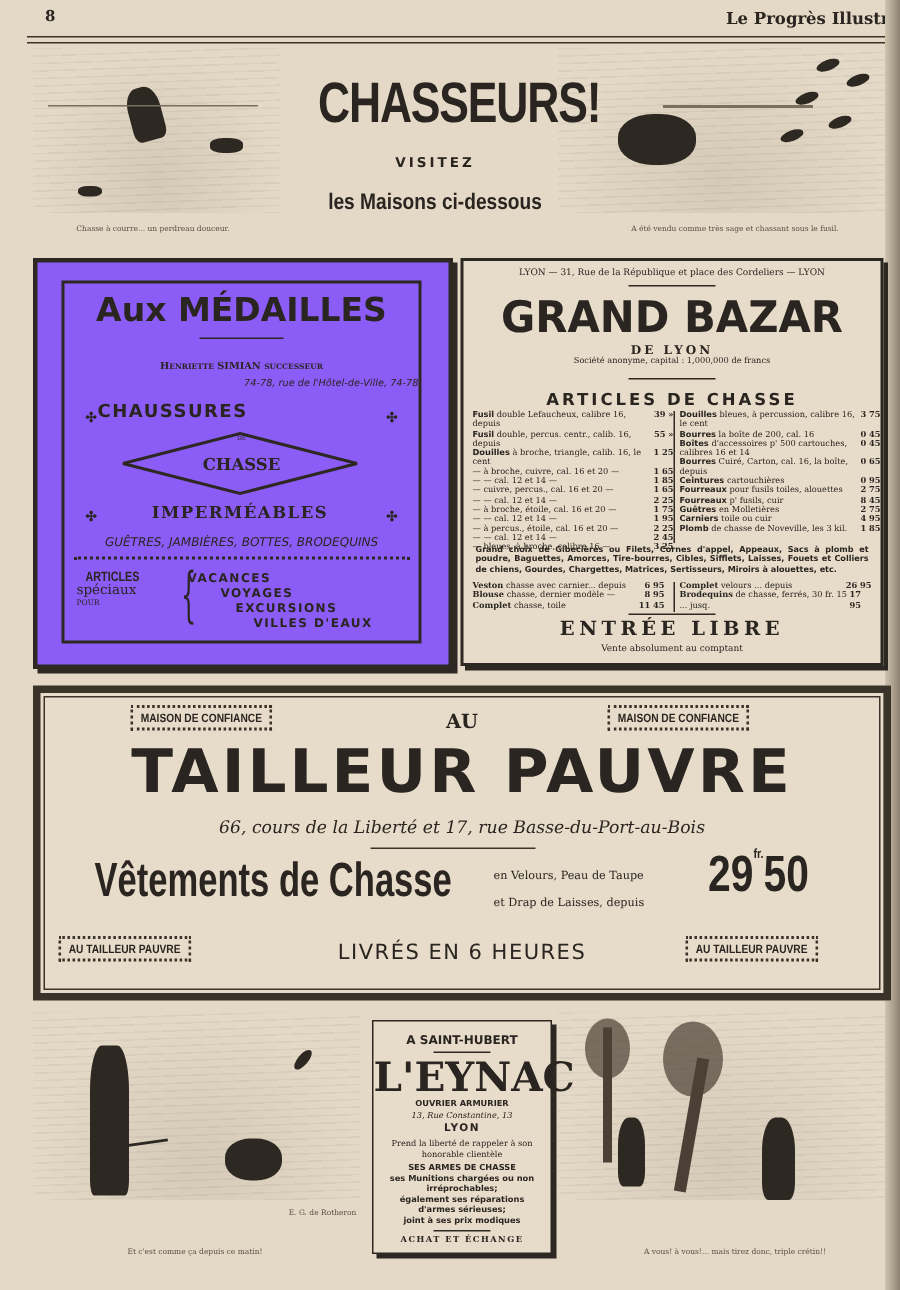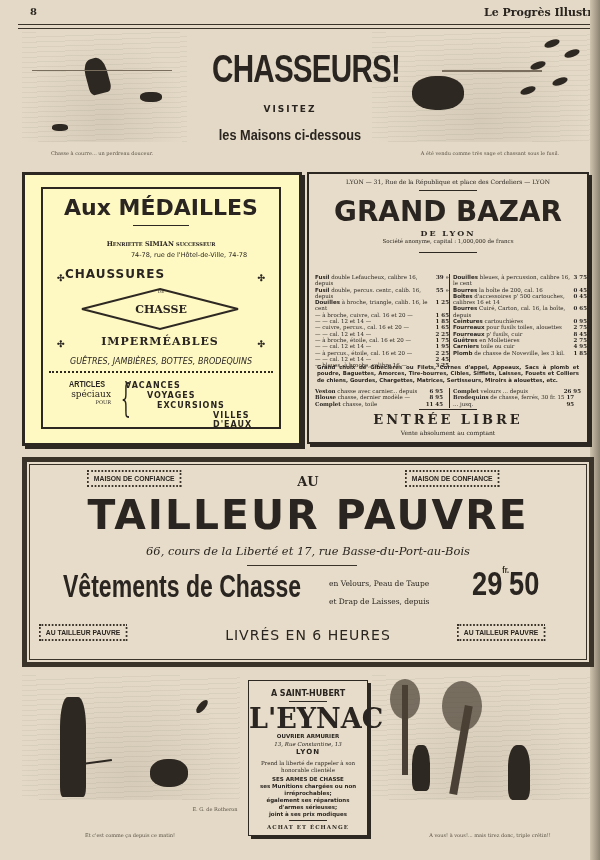--- a/index.html
+++ b/index.html
@@ -16,36 +16,36 @@
      radial-gradient(ellipse at 50% 80%,rgba(80,70,50,.10),transparent 70%);}
   .fig{background:#2e2822;border-radius:40% 40% 20% 20%;}
   .bird{width:16px;height:7px;background:#2e2822;border-radius:50%;transform:rotate(-20deg);}
   .caption{font-size:5px;color:#5a5045;text-align:center;}
 
   .chasseurs{left:190px;top:48px;width:200px;text-align:center;font-family:"Liberation Sans",sans-serif;font-weight:bold;font-size:38px;letter-spacing:-1px;transform:scaleX(.78);transform-origin:center;color:#2a2520;}
   .visitez{left:220px;top:104px;width:140px;text-align:center;font-family:"DejaVu Sans",sans-serif;font-weight:bold;font-size:9px;letter-spacing:2px;}
   .maisons{left:190px;top:126px;width:200px;text-align:center;font-family:"Liberation Sans",sans-serif;font-weight:bold;font-size:15px;transform:scaleX(.85);}
 
   
-  .box-med{left:22px;top:172px;width:274px;height:268px;border:3px solid #2e2822;box-shadow:3px 3px 0 #2e2822;background:#fef9c3;}
+  .box-med{left:22px;top:172px;width:274px;height:268px;border:3px solid #2e2822;box-shadow:3px 3px 0 #2e2822;background:#8b5cf6;}
   .box-med .inner{position:absolute;left:16px;top:12px;width:236px;height:238px;border:2px solid #2e2822;}
   .med-title{position:absolute;left:0;width:100%;top:6px;text-align:center;font-family:"DejaVu Sans",sans-serif;font-weight:bold;font-size:22px;}
   .med-rule{position:absolute;left:90px;width:56px;top:36px;border-top:1px solid #2e2822;}
   .med-maison{position:absolute;left:0;width:100%;top:40px;text-align:center;font-family:"DejaVu Sans",sans-serif;font-size:7.5px;}
   .med-succ{position:absolute;left:0;width:100%;top:51px;text-align:center;font-family:"DejaVu Serif",serif;font-weight:bold;font-size:6.5px;font-variant:small-caps;}
-  .med-addr{position:absolute;left:0;width:100%;top:62px;text-align:center;font-family:"DejaVu Sans",sans-serif;font-size:6.5px;margin-left:28px;}
+  .med-addr{position:absolute;left:0;width:100%;top:62px;text-align:right;font-family:"DejaVu Sans",sans-serif;font-style:italic;font-size:6.5px;}
   .orn{position:absolute;font-size:9px;font-weight:bold;}
   .arc-top{position:absolute;left:22px;top:78px;width:190px;text-align:left;font-family:"DejaVu Sans",sans-serif;font-weight:bold;font-size:12px;letter-spacing:1px;}
   .du{position:absolute;left:0;width:100%;top:100px;text-align:center;font-size:4px;}
   .diamond{position:absolute;left:37px;top:98px;width:160px;height:44px;}
   .chasse{position:absolute;left:0;width:100%;top:114px;text-align:center;font-family:"DejaVu Serif",serif;font-weight:bold;font-size:11px;}
   .arc-bot{position:absolute;left:22px;top:146px;width:190px;text-align:center;font-family:"DejaVu Serif",serif;font-weight:bold;font-size:11px;letter-spacing:1px;}
   .guetres{position:absolute;left:0;width:100%;top:168px;text-align:center;font-family:"DejaVu Sans",sans-serif;font-style:italic;font-size:8px;}
   .dotted{position:absolute;left:6px;right:6px;top:182px;border-top:2px dotted #2e2822;}
-  .art-left{position:absolute;left:8px;top:190px;width:60px;text-align:right;}
+  .art-left{position:absolute;left:8px;top:190px;width:60px;text-align:left;}
   .art-left .a1{font-family:"Liberation Sans",sans-serif;font-weight:bold;font-size:9px;transform:scaleX(.8);}
   .art-left .a2{font-family:"DejaVu Serif",serif;font-size:9px;}
   .art-left .a3{font-size:5px;}
   .brace{position:absolute;left:70px;top:188px;font-size:40px;line-height:40px;font-weight:100;transform:scaleX(.4);}
   .vac{position:absolute;font-family:"DejaVu Sans",sans-serif;font-weight:bold;font-size:8px;letter-spacing:1px;}
 
   
   .box-baz{left:307px;top:172px;width:278px;height:268px;border:2px solid #2e2822;box-shadow:3px 3px 0 #2e2822;background:#e6dcc9;}
   .baz-top{position:absolute;left:0;width:100%;top:4px;text-align:center;font-size:6px;}
   .baz-rule{position:absolute;border-top:1px solid #2e2822;}
@@ -137,31 +137,32 @@
     <div class="dotted"></div>
     <div class="art-left">
       <div class="a1">ARTICLES</div>
       <div class="a2">spéciaux</div>
       <div class="a3">POUR</div>
     </div>
     <div class="brace">{</div>
     <div class="vac" style="left:82px;top:192px;">VACANCES</div>
     <div class="vac" style="left:104px;top:202px;">VOYAGES</div>
     <div class="vac" style="left:114px;top:212px;">EXCURSIONS</div>
-    <div class="vac" style="left:126px;top:222px;margin-left:44px;">VILLES D'EAUX</div>
+    <div class="vac" style="left:126px;top:222px;">VILLES D'EAUX</div>
   </div>
 </div>
 
 <div class="abs box-baz">
   <div class="baz-top">LYON — 31, Rue de la République et place des Cordeliers — LYON</div>
   <div class="baz-rule" style="left:110px;width:58px;top:16px;"></div>
   <div class="baz-title">GRAND BAZAR</div>
   <div class="baz-lyon">DE LYON</div>
   <div class="baz-soc">Société anonyme, capital : 1,000,000 de francs</div>
   <div class="baz-rule" style="left:110px;width:58px;top:78px;"></div>
+  <div class="baz-art">ARTICLES DE CHASSE</div>
 
   <div class="prices" style="left:6px;">
     <div class="row">
         <span><b>Fusil</b> <span>double Lefaucheux, calibre 16, depuis</span></span>
         <span class="pv">39 »</span>
       </div>
     <div class="row">
         <span><b>Fusil</b> <span>double, percus. centr., calib. 16, depuis</span></span>
         <span class="pv">55 »</span>
       </div>

